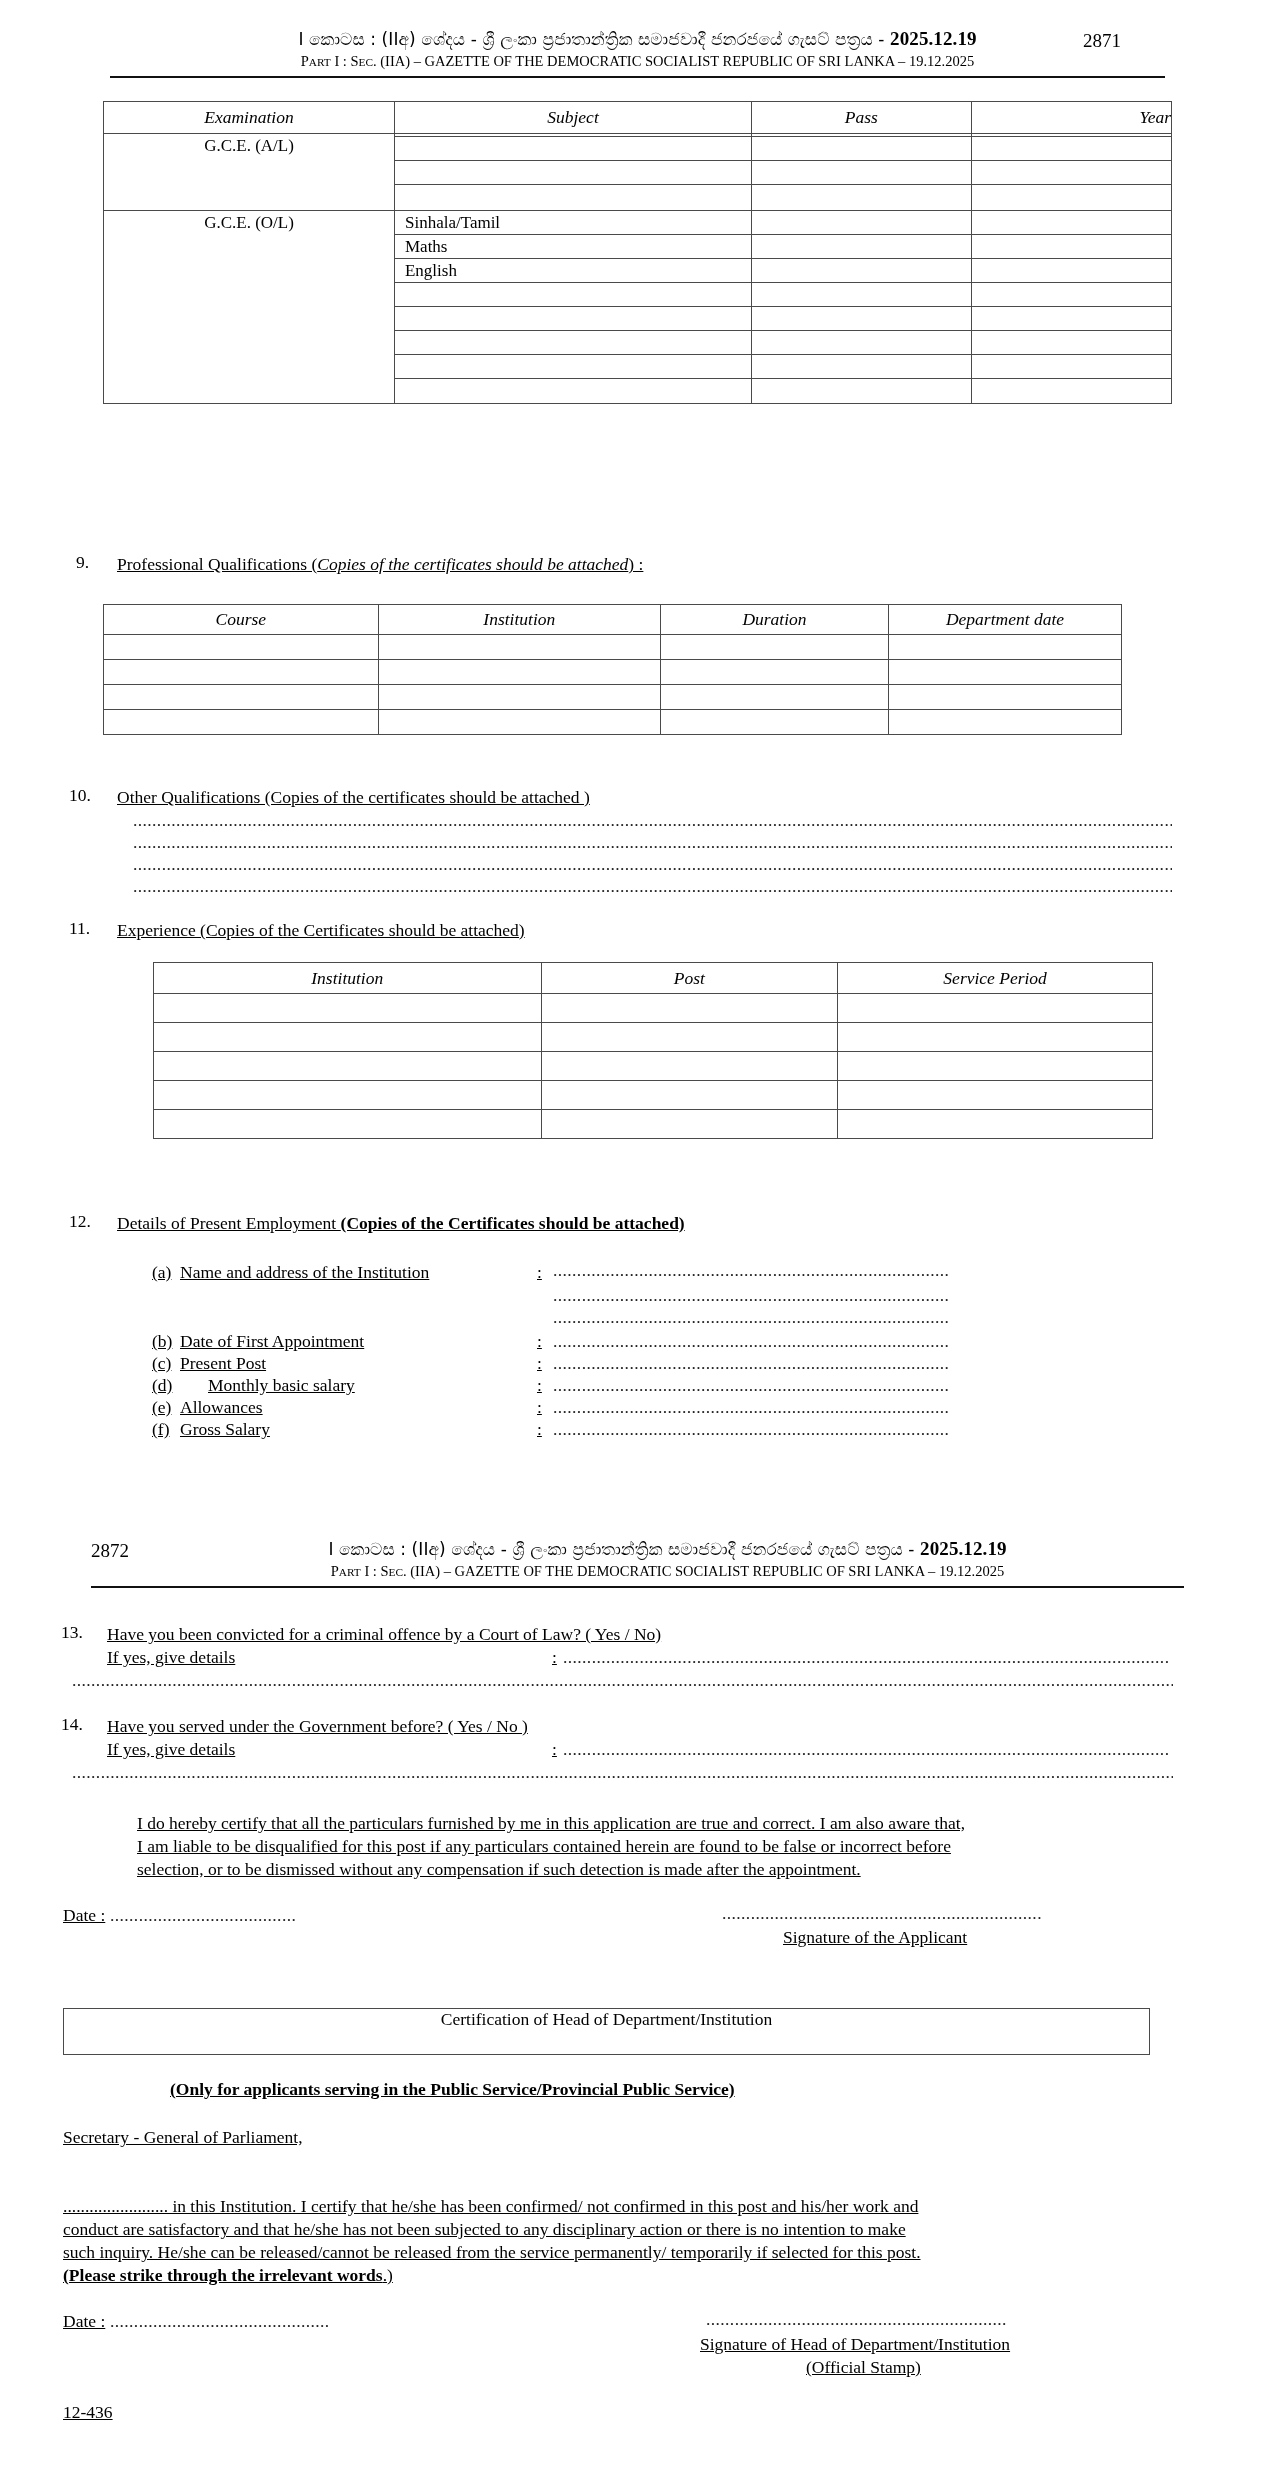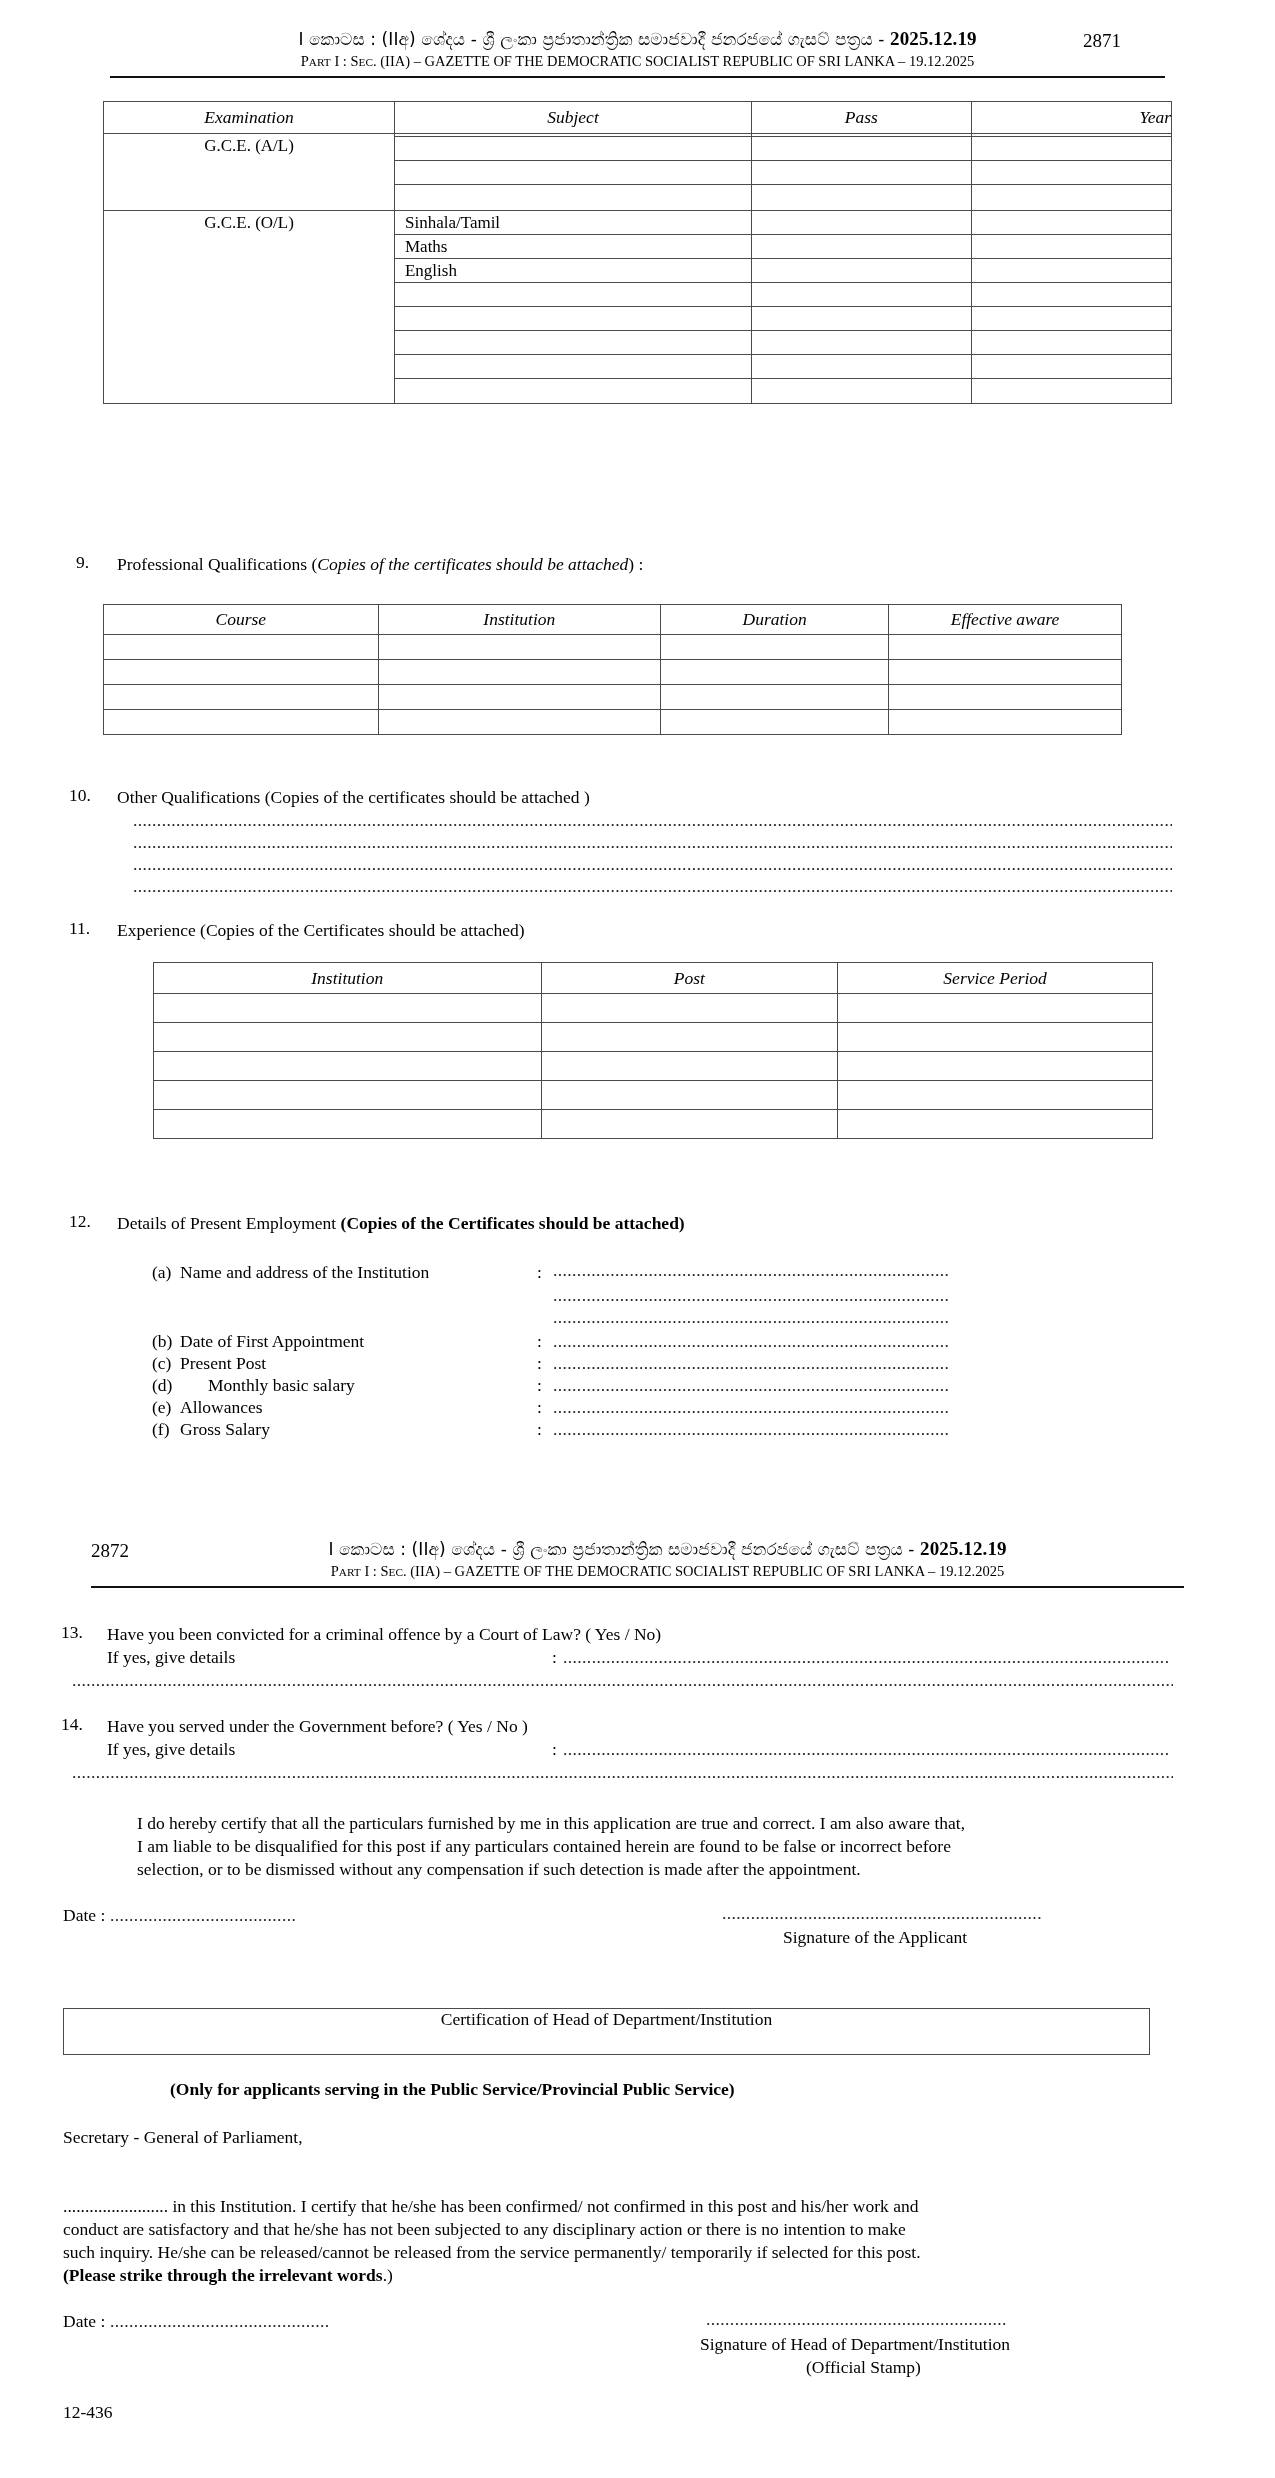--- a/index.html
+++ b/index.html
@@ -47,21 +47,21 @@
     border-top: 2.4px solid #111;
     margin-top: 6px;
   }
   .pageno {
     position: absolute;
     font-size: 19px;
     top: 0;
   }
 
   
-  .blk { position: absolute; font-size: 17.5px; line-height: 1.38; }
+  .blk { position: absolute; font-size: 17.5px; line-height: 1.38; text-decoration: underline; }
   .it  { font-style: italic; }
   .bd  { font-weight: bold; }
   .num { position: absolute; font-size: 17.5px; }
 
   
   table.frm {
     position: absolute;
     border-collapse: collapse;
     background: #fff;
   }
@@ -193,21 +193,21 @@
   <div class="blk" style="left:117px;top:552px;white-space:nowrap;">
     <span>Professional Qualifications (</span><span class="it">Copies of the certificates should be attached</span><span>) :</span>
   </div>
 
   <table class="frm" style="left:103px;top:604px;width:1019px;">
     <thead>
       <tr>
         <th style="width:275px;height:29px;">Course</th>
         <th style="width:283px;">Institution</th>
         <th style="width:228px;">Duration</th>
-        <th style="width:233px;">Effective aware</th>
+        <th style="width:233px;">Department date</th>
       </tr>
     </thead>
     <tbody>
       <tr>
           <td style="height:24px;"></td>
           <td></td>
           <td></td>
           <td></td>
         </tr>
       <tr>

